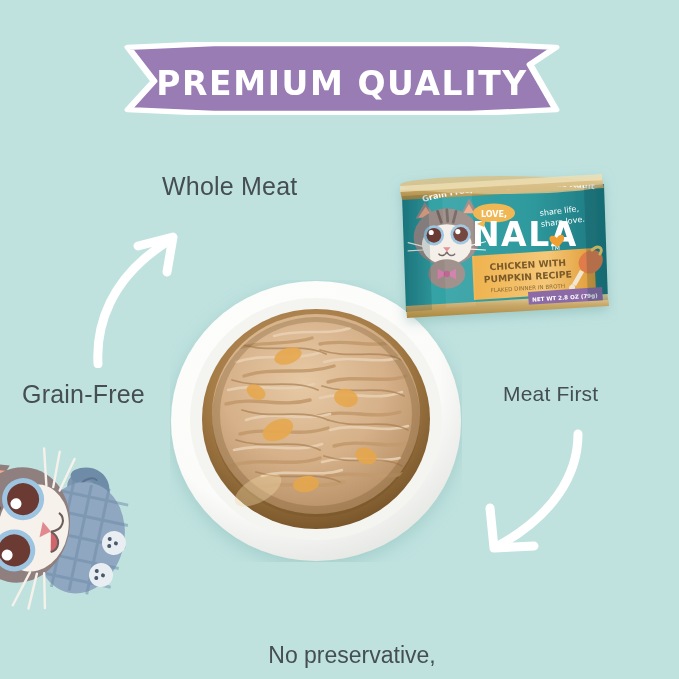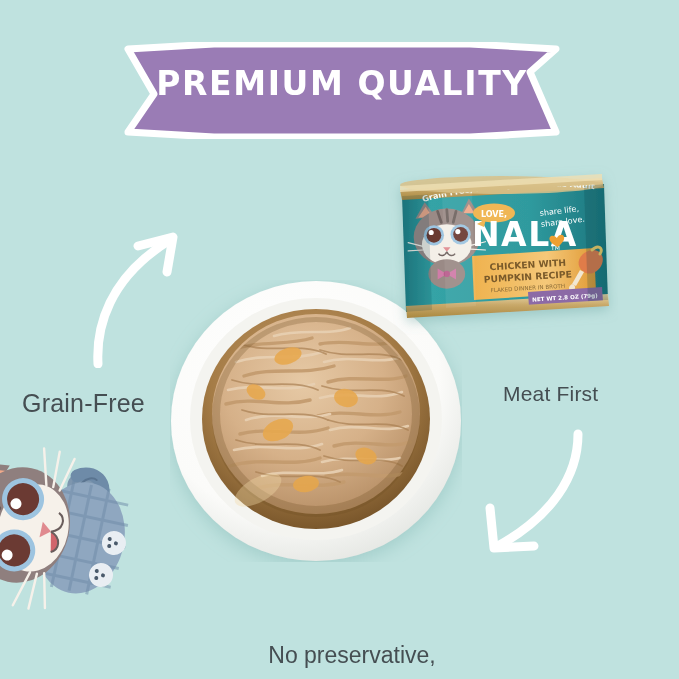--- a/index.html
+++ b/index.html
@@ -18,21 +18,21 @@
     background: #bfe2df;
     overflow: hidden;
   }
 
   
   .banner-wrap {
     position: absolute;
     left: 118px;
     top: 42px;
     width: 448px;
-    height: 97px;
+    height: 73px;
   }
   .banner-svg { position: absolute; inset: 0; width: 100%; height: 100%; }
   .banner-text {
     position: absolute;
     left: 0; right: 0;
     top: 22px;
     text-align: center;
     color: #ffffff;
     font-family: "DejaVu Sans", sans-serif;
     font-size: 33px;
@@ -49,21 +49,21 @@
     font-family: "Liberation Sans", sans-serif;
     font-weight: 400;
     white-space: pre;
   }
   #label-whole-meat {
     left: 162px; top: 172px;
     font-size: 25px;
     letter-spacing: 0.2px;
   }
   #label-grain-free {
-    left: 22px; top: 389px;
+    left: 22px; top: 380px;
     font-size: 25px;
     letter-spacing: 0.2px;
   }
   #label-meat-first {
     left: 503px; top: 382px;
     font-size: 21px;
     letter-spacing: 0.2px;
   }
   #label-no-preservative {
     left: 187px; top: 580px;
@@ -104,20 +104,21 @@
 
 <div id="infographic" style="background: rgb(191, 226, 223);">
 
   <div class="banner-wrap">
     <svg class="banner-svg" viewBox="0 0 448 97" preserveAspectRatio="none">
       <path d="M10,7 L96,2 L352,2 L438,7 L412,30 L438,90 L352,95 L96,95 L10,90 L36,52 Z" fill="#9a7cb5" stroke="#ffffff" stroke-width="7" stroke-linejoin="round"></path>
     </svg>
     <div class="banner-text">PREMIUM QUALITY</div>
   </div>
 
+  <div class="label" id="label-whole-meat" style="color: rgb(69, 78, 82);">Whole Meat</div>
 
   <div class="label" id="label-grain-free" style="color: rgb(69, 78, 82);">Grain-Free</div>
 
   <div class="label" id="label-meat-first" style="color: rgb(69, 78, 82);">Meat First</div>
 
   <div class="label" id="label-no-preservative" style="color: rgb(69, 78, 82);">
     <div>No preservative,</div>
     
   </div>
 

